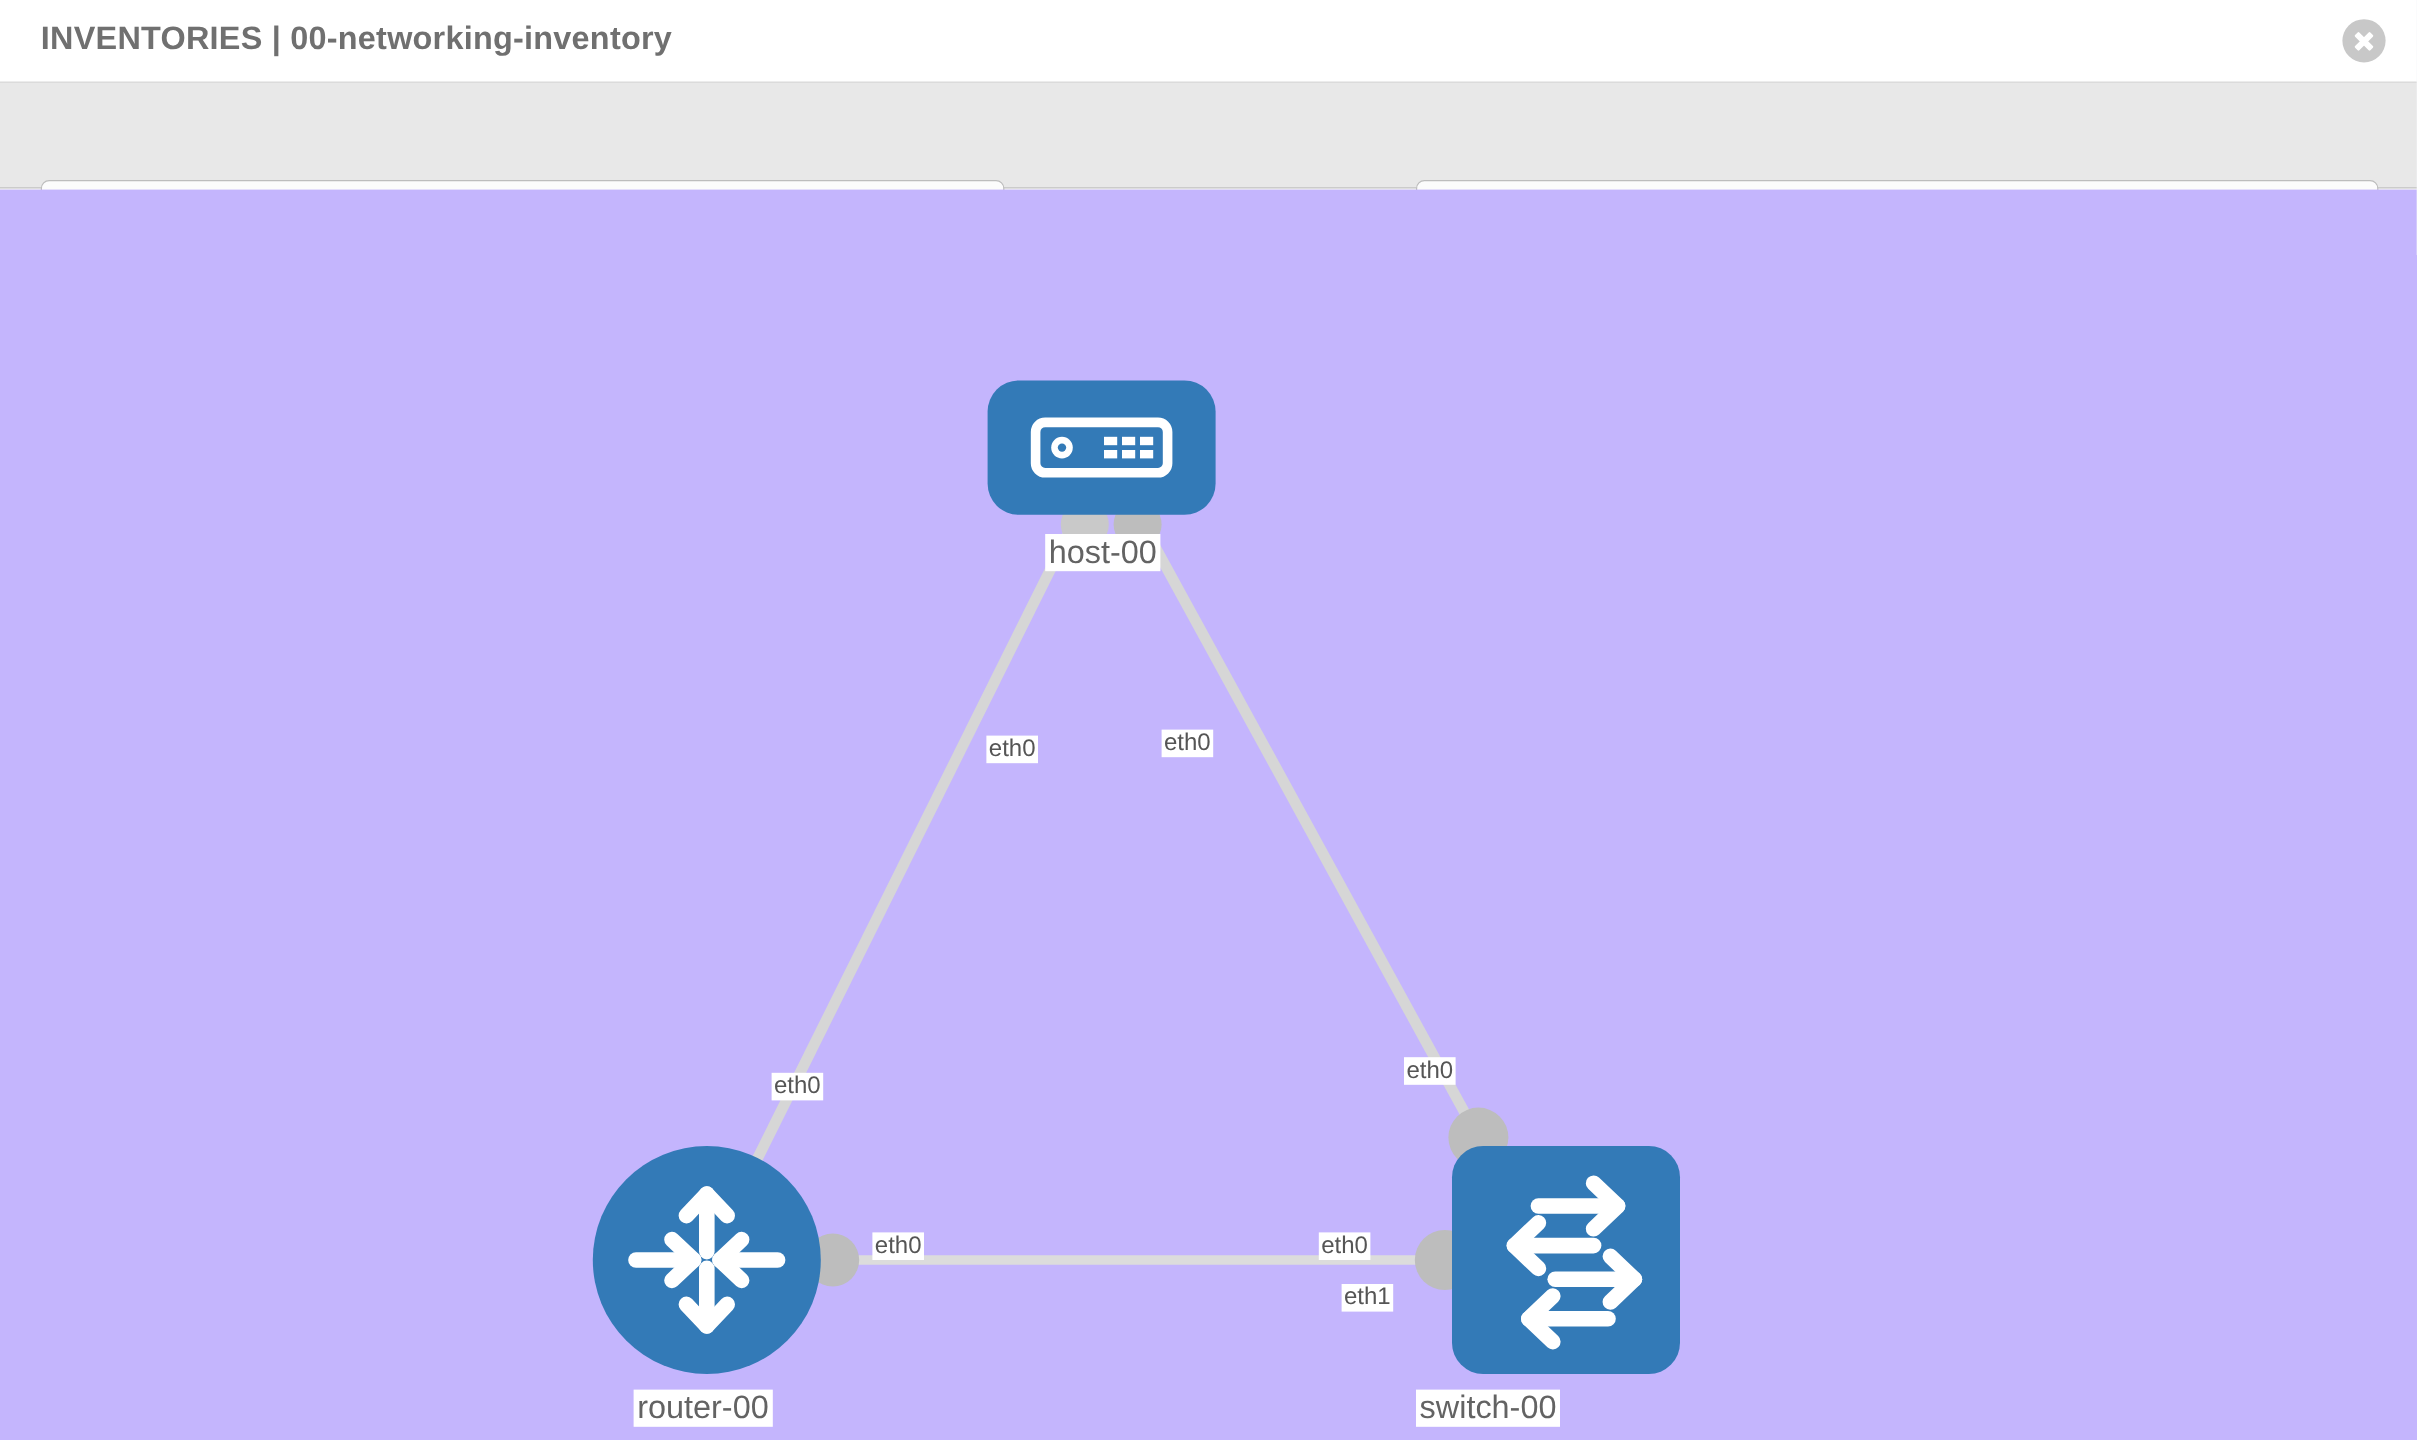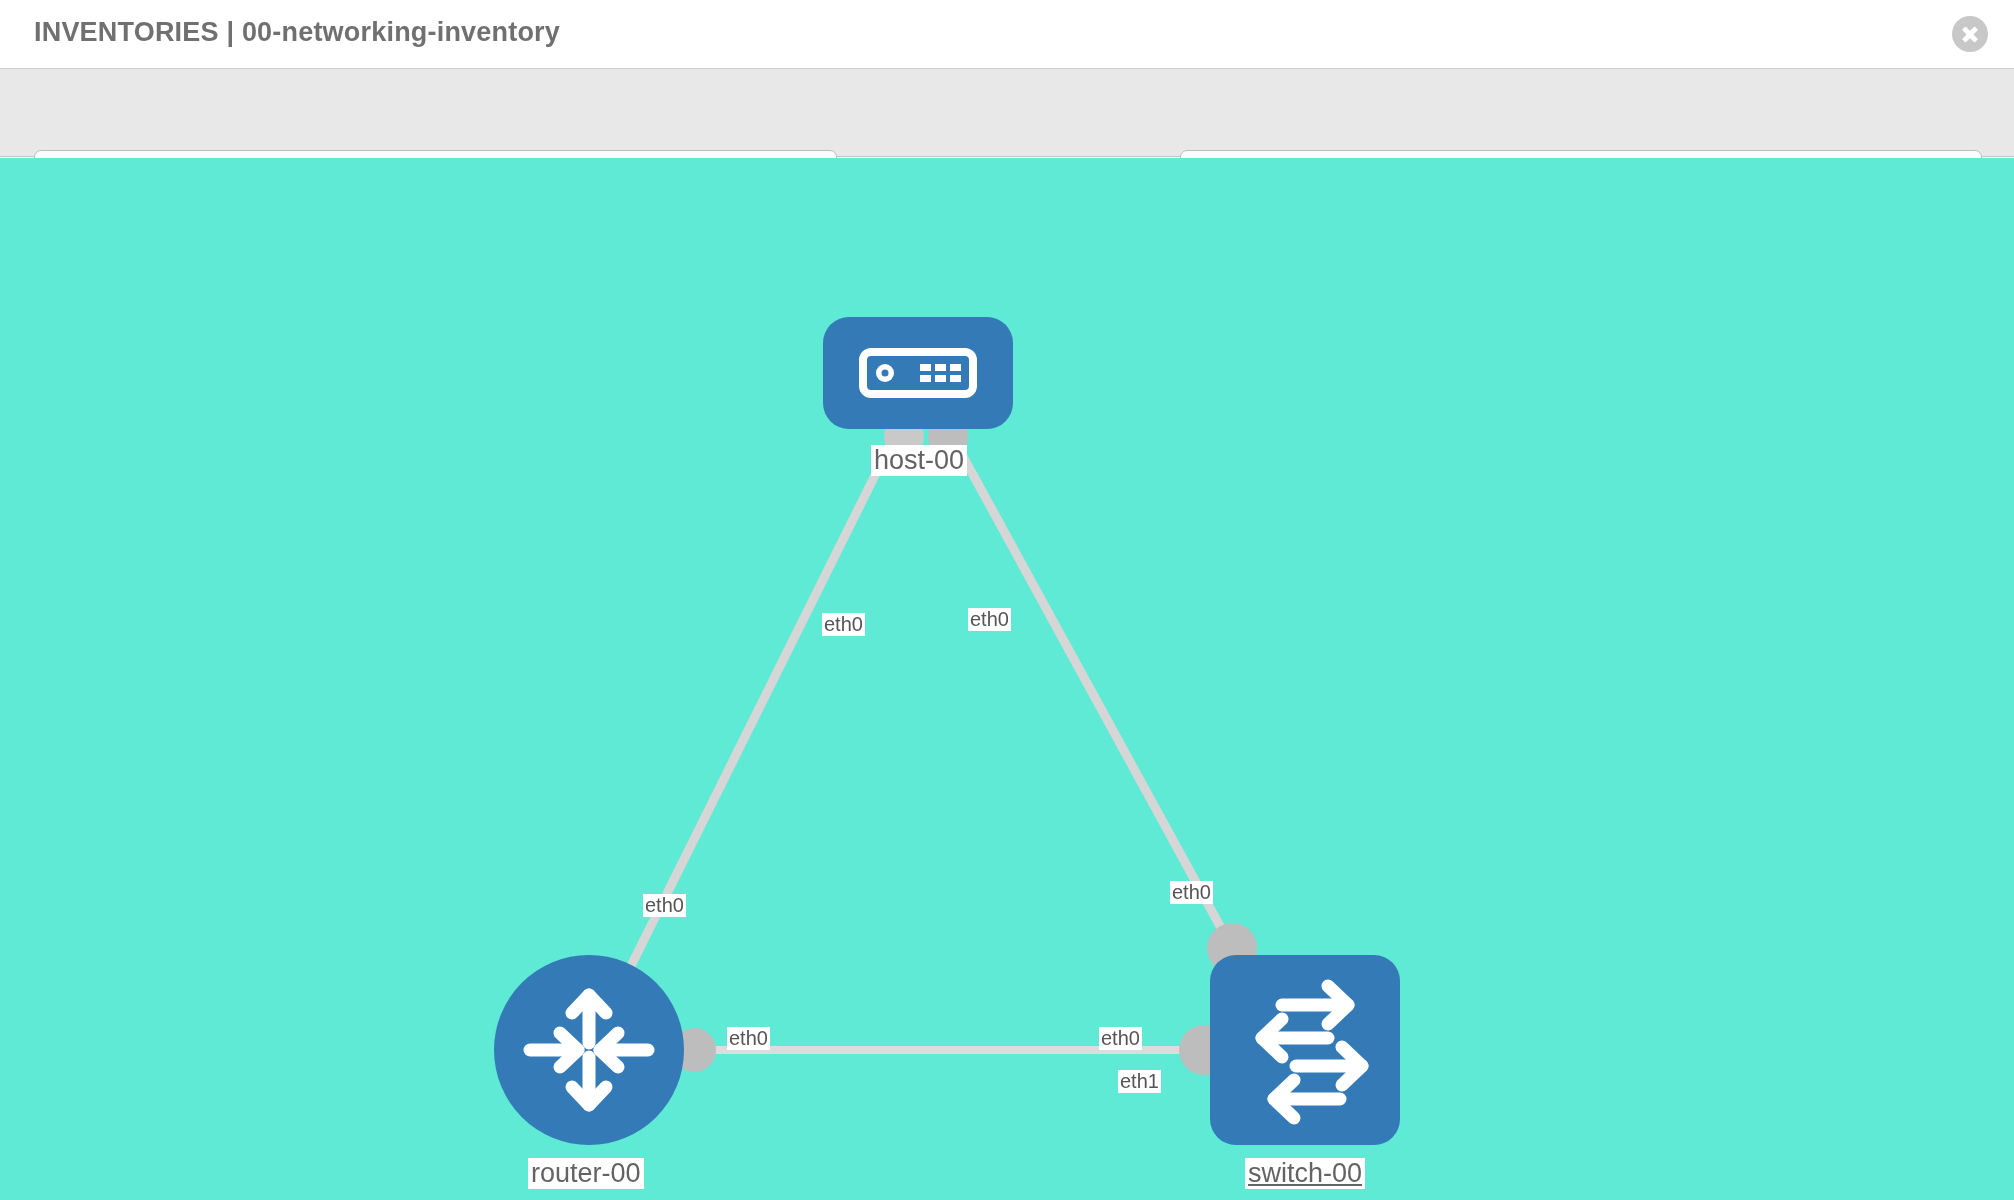--- a/index.html
+++ b/index.html
@@ -113,21 +113,21 @@
   }
   #wrench-icon { left: 1037px; }
   #key-icon    { left: 1107px; }
 
   
   .canvas {
     position: absolute;
     top: 158px; left: 0;
     width: 2014px;
     height: 1042px;
-    background: #5eead4;
+    background: #c4b5fd;
     overflow: hidden;
   }
   .topo-svg {
     position: absolute;
     top: 0; left: 0;
     width: 2014px;
     height: 1042px;
   }
 
   .node {
@@ -155,21 +155,21 @@
   .node-label {
     position: absolute;
     font-size: 27px;
     color: #636363;
     background: #ffffff;
     padding: 0 3px;
     white-space: nowrap;
   }
   #label-host   { left: 871px; top: 287px; }
   #label-router { left: 528px; top: 1000px; }
-  #label-switch { left: 1245px; top: 1000px; text-decoration: underline; }
+  #label-switch { left: 1180px; top: 1000px; }
 
   .iface-label {
     position: absolute;
     font-size: 20px;
     color: #555555;
     background: #ffffff;
     padding: 0 2px;
     white-space: nowrap;
   }
   #if-host-left   { left: 822px; top: 455px; }

